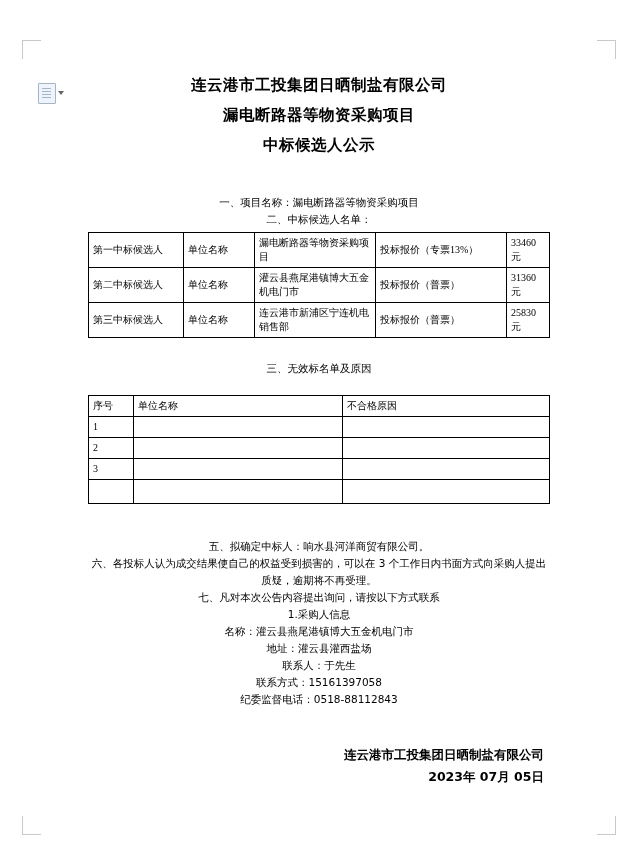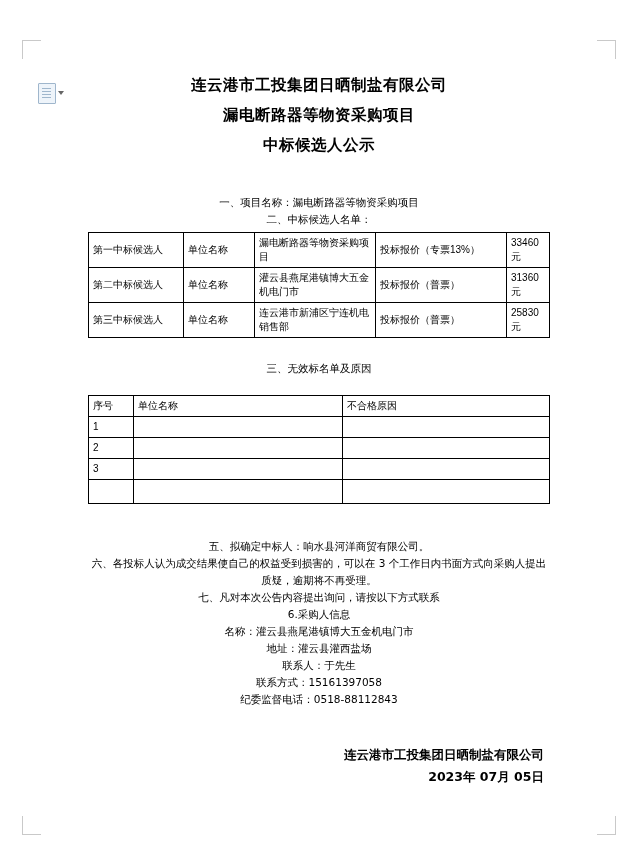--- a/index.html
+++ b/index.html
@@ -90,21 +90,21 @@
     font-size: 10.5px;
     line-height: 17px;
     text-align: center;
   }
   .para { margin: 0; }
   .sec-gap-top { margin-top: 34px; }
 
   table.grid {
     border-collapse: collapse;
     width: 100%;
-    font-family: Liberation Sans, sans-serif;
+    font-family: Liberation Serif, serif;
     font-size: 10px;
     table-layout: fixed;
   }
   table.grid td {
     border: 1px solid #000;
     padding: 3px 4px;
     vertical-align: middle;
     line-height: 14px;
     word-break: break-all;
   }
@@ -229,21 +229,21 @@
       </tbody>
     </table>
 
     <div class="block-gap"></div>
     <div class="small-gap"></div>
 
     <div class="body-text">
       <p class="para">五、拟确定中标人：响水县河洋商贸有限公司。</p>
       <p class="para">六、各投标人认为成交结果使自己的权益受到损害的，可以在 3 个工作日内书面方式向采购人提出质疑，逾期将不再受理。</p>
       <p class="para">七、凡对本次公告内容提出询问，请按以下方式联系</p>
-      <p class="para">6.采购人信息</p>
+      <p class="para">1.采购人信息</p>
       <p class="para">名称：灌云县燕尾港镇博大五金机电门市</p>
       <p class="para">地址：灌云县灌西盐场</p>
       <p class="para">联系人：于先生</p>
       <p class="para">联系方式：15161397058</p>
       <p class="para">纪委监督电话：0518-88112843</p>
     </div>
 
     <div class="sign">
       <div>连云港市工投集团日晒制盐有限公司</div>
       <div>2023年 07月 05日</div>

